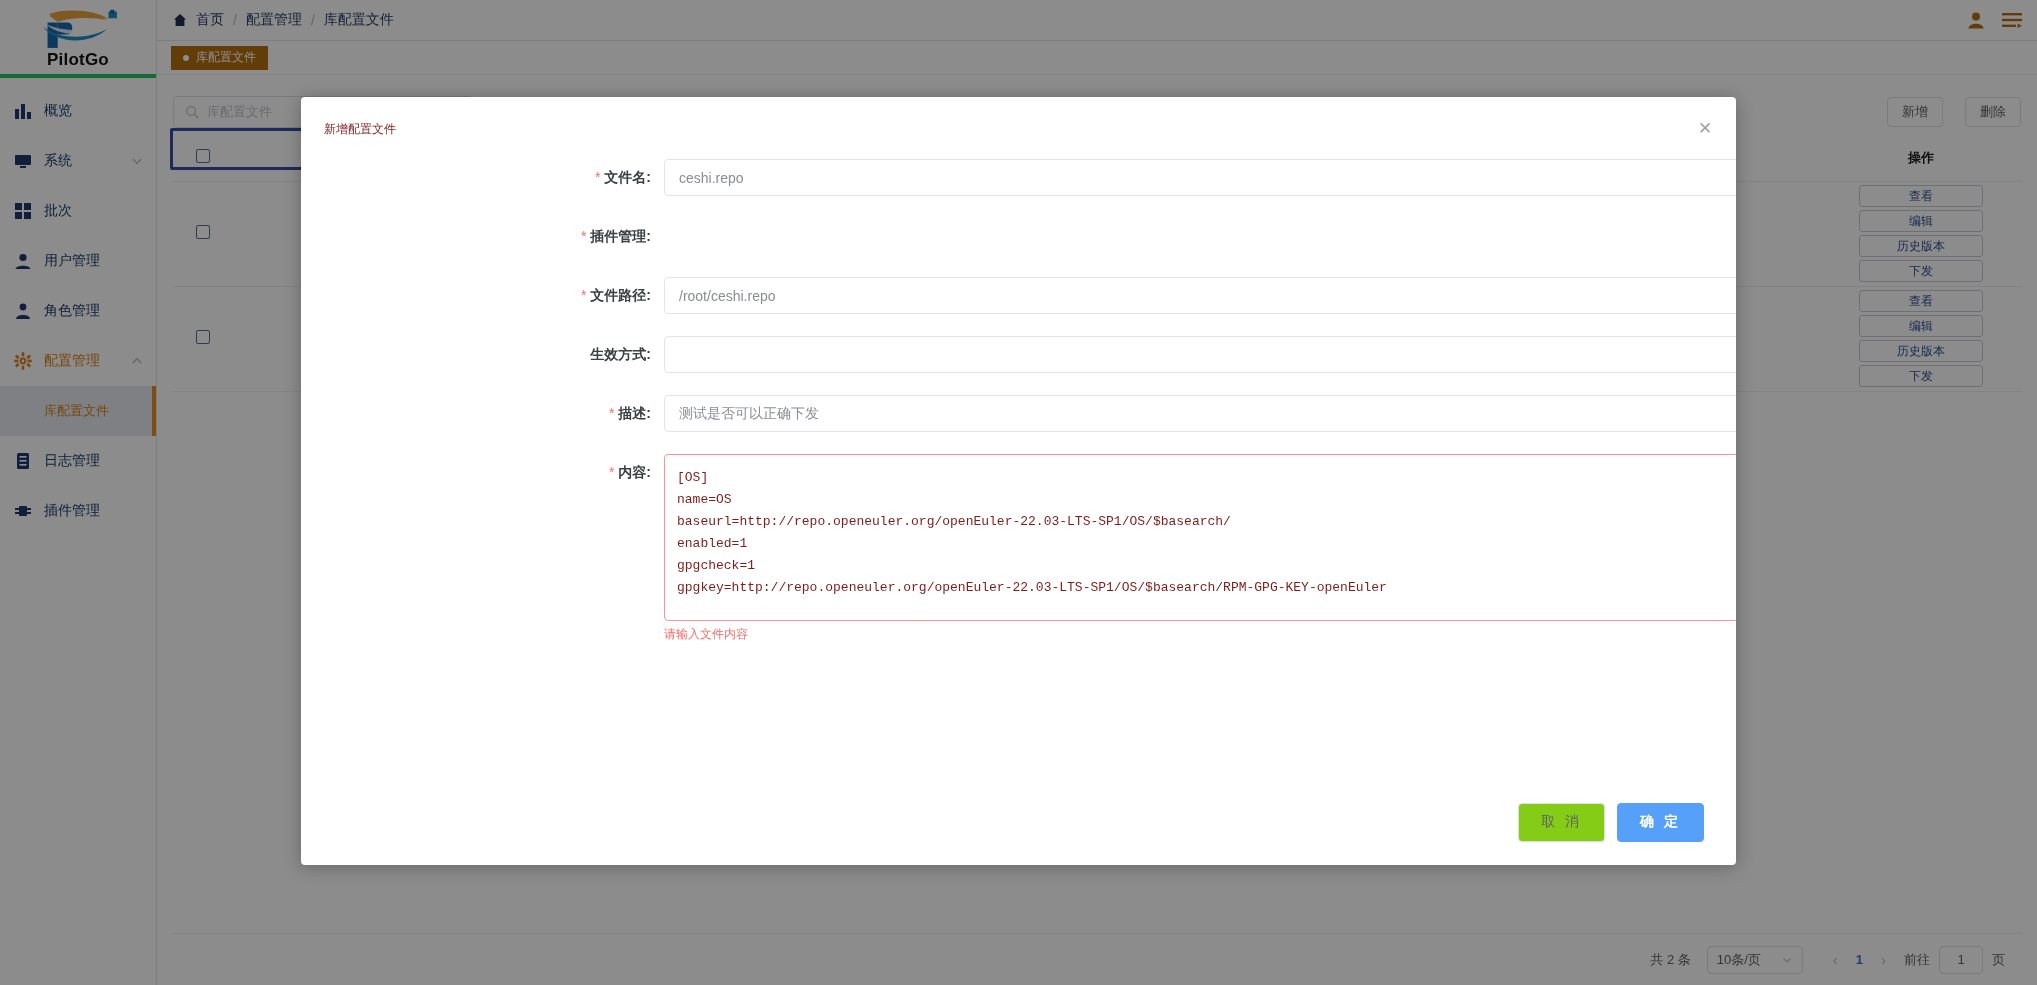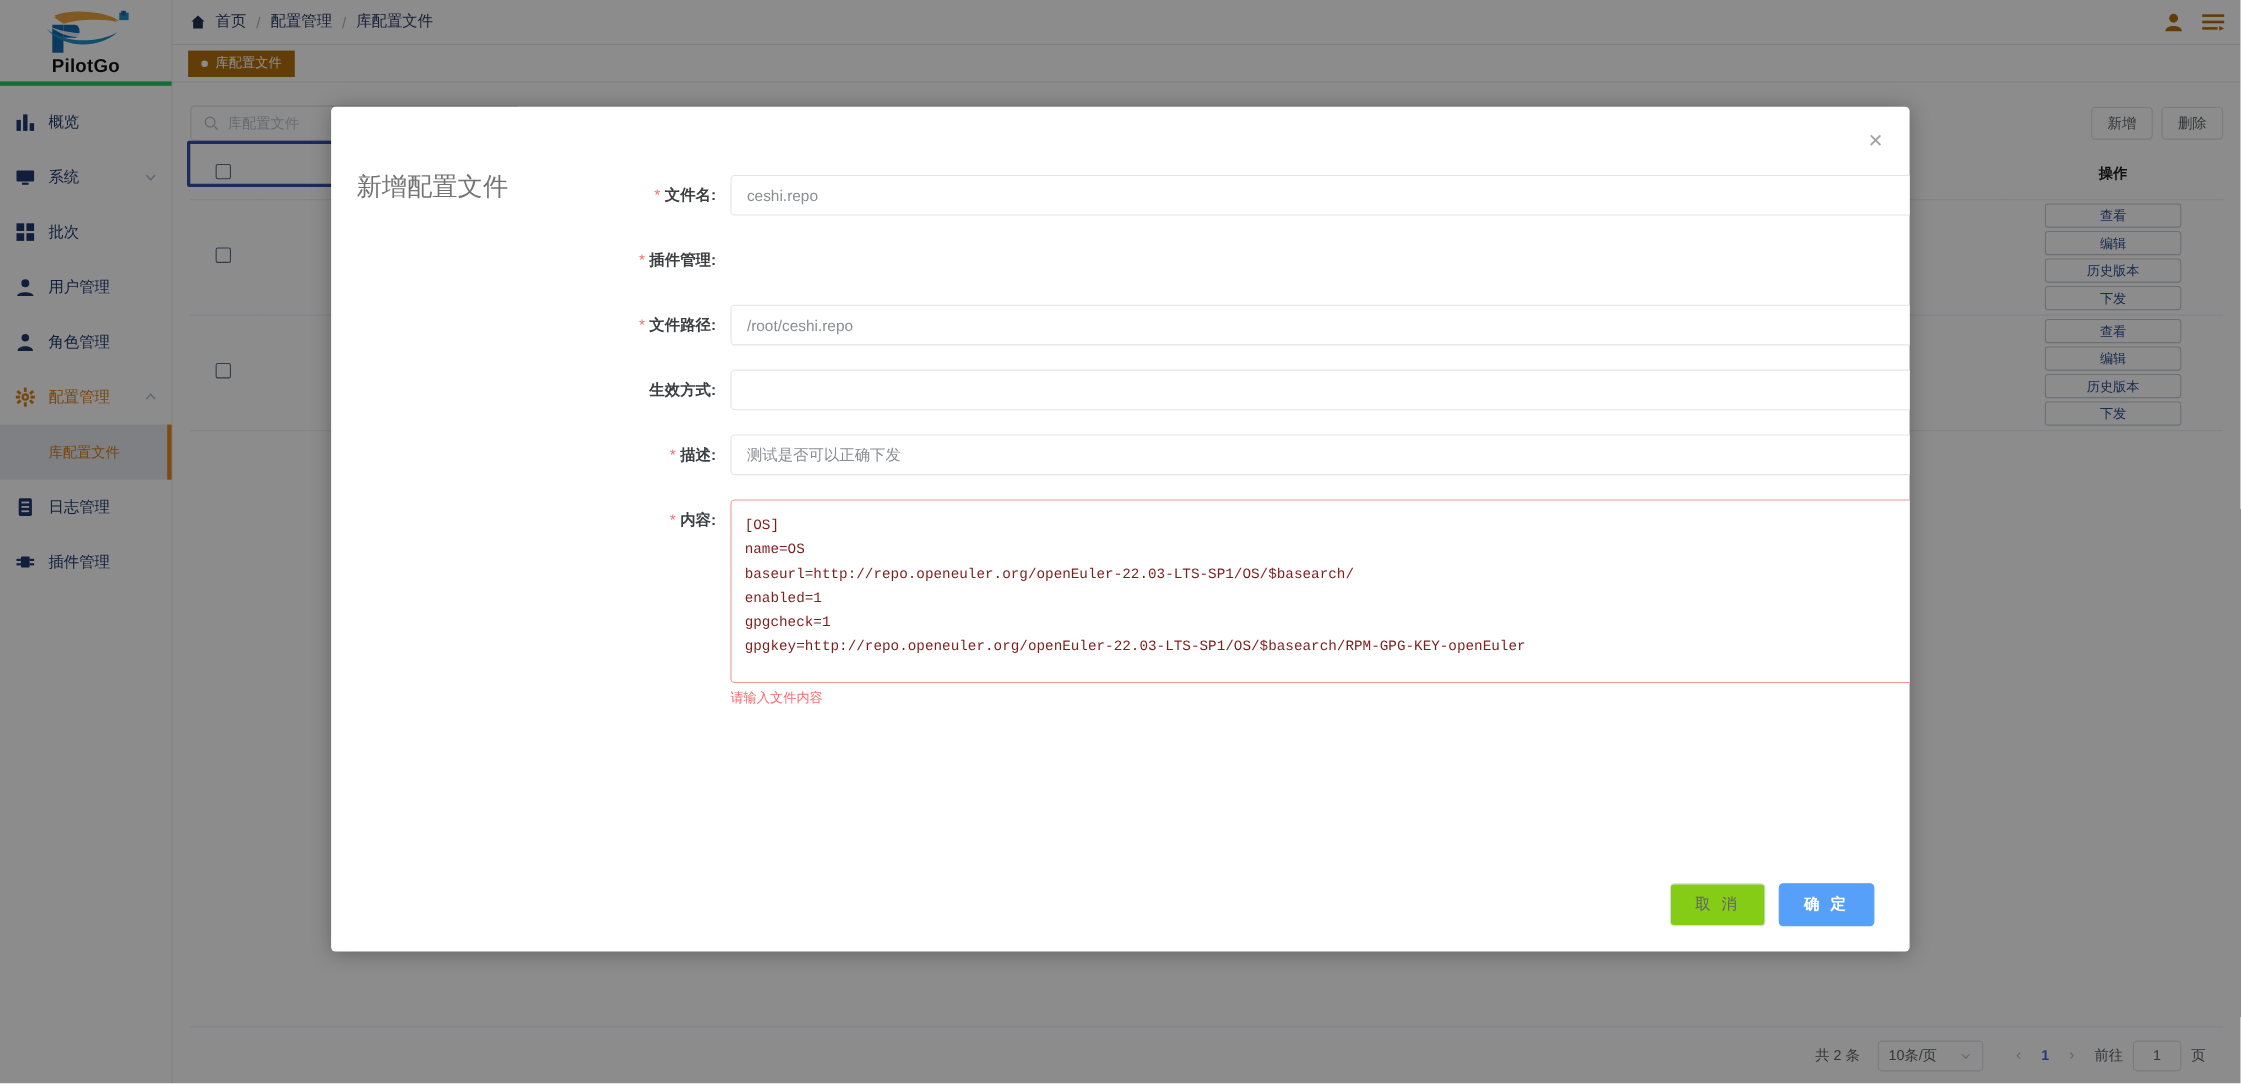--- a/index.html
+++ b/index.html
@@ -80,21 +80,21 @@
   .toolbar {
     height: 46px; flex:0 0 46px; display:flex; align-items:center;
     justify-content: space-between;
   }
   .search-box {
     width: 300px; height:32px; border:1px solid #dcdfe6; border-radius:4px;
     display:flex; align-items:center; gap:8px; padding: 0 11px;
     font-size:13px; color:#c0c4cc; background:#fff;
   }
   .search-box .s-ico { width:14px; height:14px; flex:0 0 14px; }
-  .toolbar-btns { display:flex; gap:8px; }
+  .toolbar-btns { display:flex; gap:22px; }
   .tb-btn {
     height:30px; min-width:56px; padding: 0 14px; border:1px solid #dcdfe6;
     border-radius:4px; background:#fff; color:#606266; font-size:13px;
     display:flex; align-items:center; justify-content:center; cursor:pointer;
   }
 
   table.grid { width:100%; border-collapse:collapse; table-layout:fixed; }
   table.grid th {
     font-size:13px; color:#1c1c1c; font-weight:bold; text-align:center;
     height:46px; border-bottom:1px solid #ebeef5; background:#fff;
@@ -137,21 +137,21 @@
   
   .focus-ring { position:absolute; border:3px solid #1d2a5b; border-radius:2px; }
 
   
   #modal {
     position:absolute; left:301px; top:97px; width:1435px; height:768px;
     background:#fff; border-radius:4px; box-shadow: 0 2px 18px rgba(0,0,0,.28);
     display:flex; flex-direction:column;
   }
   .modal-head { height: 62px; flex:0 0 62px; position:relative; padding: 24px 0 0 23px; }
-  .modal-title { font-size:23px; color:#737373;margin-top:33px; }
+  .modal-title { font-size:12px; color:#7f1d1d; }
   .modal-close {
     position:absolute; right:18px; top:18px; width:26px; height:26px;
     display:flex; align-items:center; justify-content:center;
     color:#a0a3ab; font-size:17px; cursor:pointer; line-height:1;
   }
   .modal-body { flex:1; padding: 0 26px 0 0; overflow:hidden; }
 
   .form-row { display:flex; align-items:flex-start; margin-bottom:22px; }
   .form-label {
     width: 319px; flex:0 0 319px; text-align:right; padding-right:13px;

